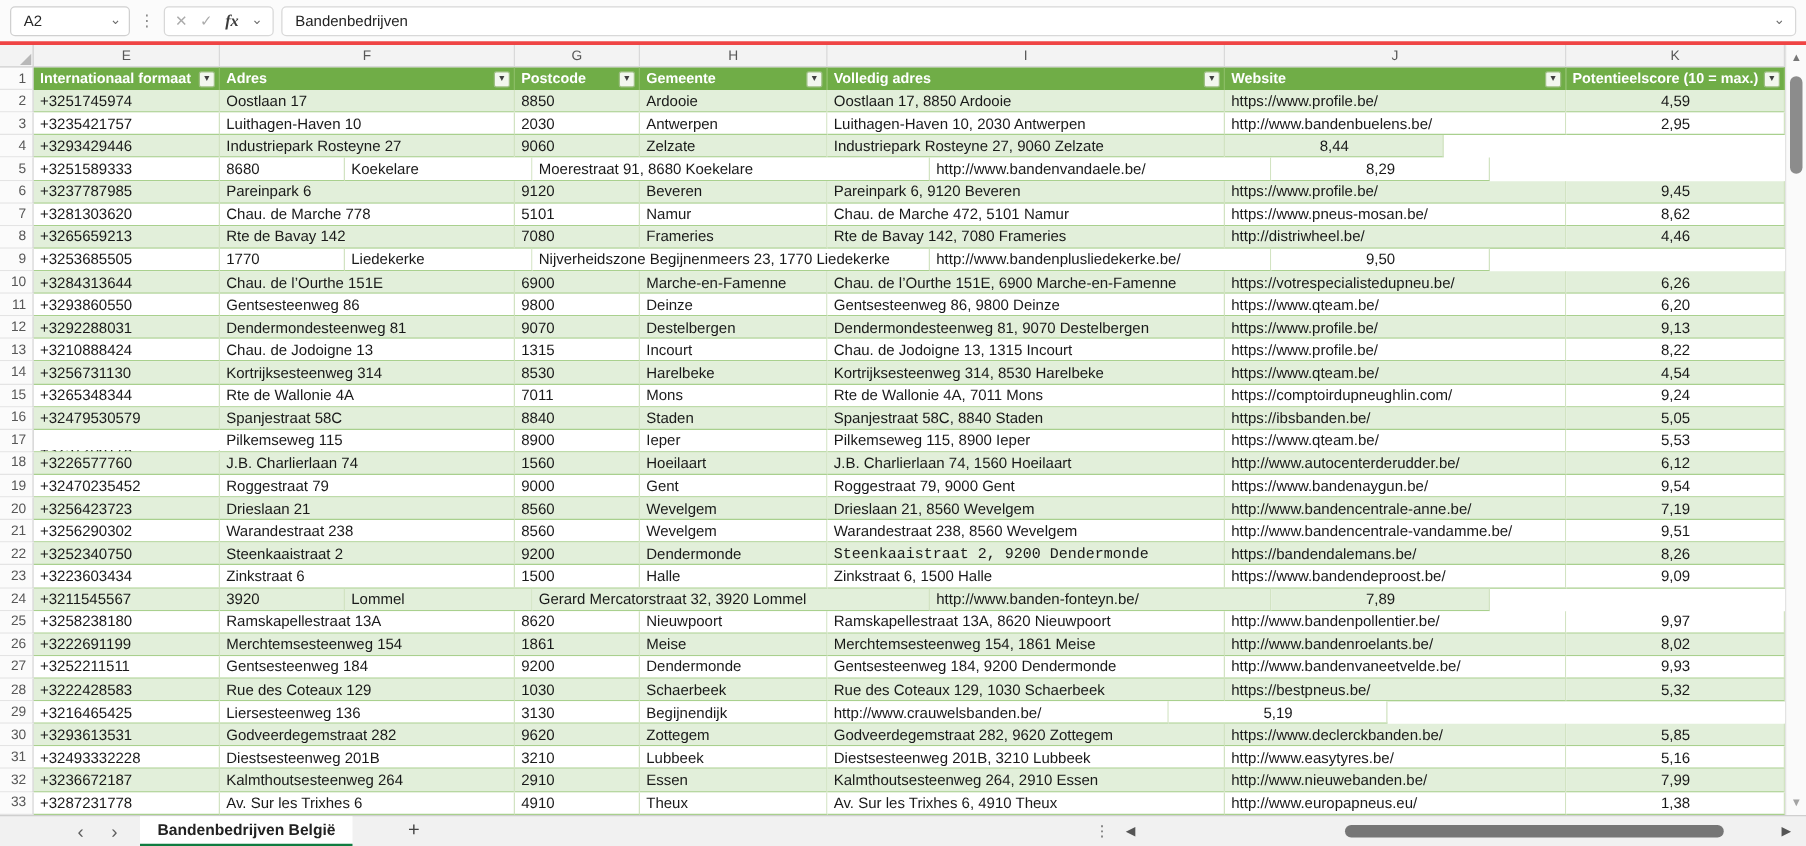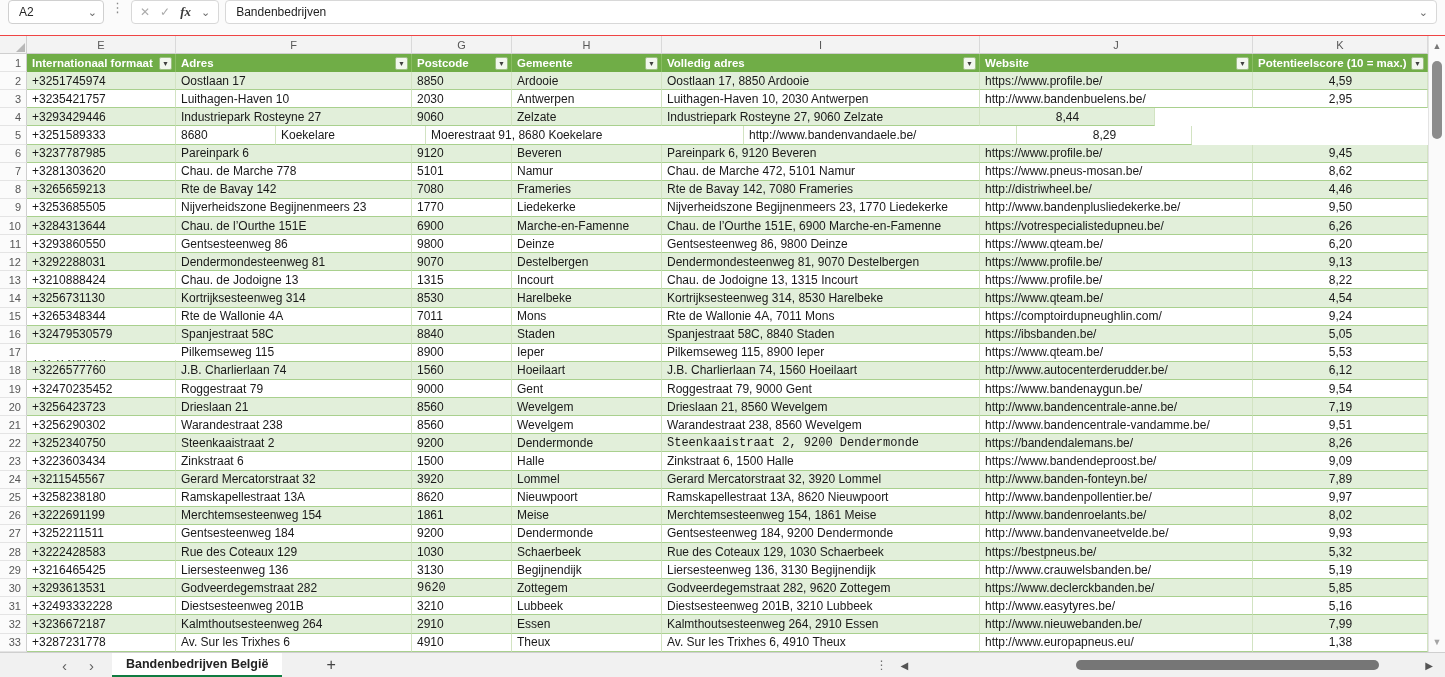--- a/index.html
+++ b/index.html
@@ -1,22 +1,22 @@
 <!DOCTYPE html>
 <html><head>
 <meta charset="utf-8">
 <style>
   * { box-sizing: border-box; margin: 0; padding: 0; }
   html,body { width:1445px; height:677px; overflow:hidden; background:#fff;
     font-family:"Liberation Sans", sans-serif; }
   .app { width:1445px; height:677px; display:flex; flex-direction:column; background:#fff; }
 
   
-  .fstrip { height:36px; flex:0 0 36px; background:#fbfbfb; display:flex; 
-    border-bottom:1px solid #ef4444; padding:0 8px; }
+  .fstrip { height:36px; flex:0 0 36px; background:#fbfbfb; display:flex; align-items:center;
+    border-bottom:3px solid #ef4444; padding:0 8px; }
   .namebox { width:96px; height:24px; background:#fff; border:1px solid #d0d0d0; border-radius:4px;
     display:flex; align-items:center; padding:0 6px 0 10px; font-size:12px; color:#262626; }
   .namebox .lbl { flex:1; }
   .chev { color:#6a6a6a; font-size:11px; line-height:1; }
   .kebab { color:#8a8a8a; font-size:13px; padding:0 7px; letter-spacing:0; }
   .fxgroup { height:24px; background:#fff; border:1px solid #d8d8d8; border-radius:4px;
     display:flex; align-items:center; gap:10px; padding:0 8px; }
   .dim { color:#ababab; font-size:12px; }
   .fx { font-family:"Liberation Serif", serif; font-style:italic; font-weight:700;
     font-size:13px; color:#3b3b3b; }
@@ -208,21 +208,20 @@
           <div class="dcell" style="flex: 0 0 236px; width: 236px;">Rte de Bavay 142</div>
           <div class="dcell" style="flex: 0 0 100px; width: 100px;">7080</div>
           <div class="dcell" style="flex: 0 0 150px; width: 150px;">Frameries</div>
           <div class="dcell" style="flex: 0 0 318px; width: 318px;">Rte de Bavay 142, 7080 Frameries</div>
           <div class="dcell" style="flex: 0 0 273px; width: 273px;">http://distriwheel.be/</div>
           <div class="dcell center" style="flex: 0 0 175px; width: 175px;">4,46</div>
         </div>
         <div class="g-row r-odd">
           <div class="rownum">9</div>
           <div class="dcell" style="flex: 0 0 149px; width: 149px;">+3253685505</div>
-          <div class="dcell" style="flex: 0 0 236px; width: 236px;">Nijverheidszone Begijnenmeers 23</div>
           <div class="dcell" style="flex: 0 0 100px; width: 100px;">1770</div>
           <div class="dcell" style="flex: 0 0 150px; width: 150px;">Liedekerke</div>
           <div class="dcell" style="flex: 0 0 318px; width: 318px;">Nijverheidszone Begijnenmeers 23, 1770 Liedekerke</div>
           <div class="dcell" style="flex: 0 0 273px; width: 273px;">http://www.bandenplusliedekerke.be/</div>
           <div class="dcell center" style="flex: 0 0 175px; width: 175px;">9,50</div>
         </div>
         <div class="g-row r-even">
           <div class="rownum">10</div>
           <div class="dcell" style="flex: 0 0 149px; width: 149px;">+3284313644</div>
           <div class="dcell" style="flex: 0 0 236px; width: 236px;">Chau. de l’Ourthe 151E</div>
@@ -358,21 +357,20 @@
           <div class="dcell" style="flex: 0 0 236px; width: 236px;">Zinkstraat 6</div>
           <div class="dcell" style="flex: 0 0 100px; width: 100px;">1500</div>
           <div class="dcell" style="flex: 0 0 150px; width: 150px;">Halle</div>
           <div class="dcell" style="flex: 0 0 318px; width: 318px;">Zinkstraat 6, 1500 Halle</div>
           <div class="dcell" style="flex: 0 0 273px; width: 273px;">https://www.bandendeproost.be/</div>
           <div class="dcell center" style="flex: 0 0 175px; width: 175px;">9,09</div>
         </div>
         <div class="g-row r-even">
           <div class="rownum">24</div>
           <div class="dcell" style="flex: 0 0 149px; width: 149px;">+3211545567</div>
-          <div class="dcell" style="flex: 0 0 236px; width: 236px;">Gerard Mercatorstraat 32</div>
           <div class="dcell" style="flex: 0 0 100px; width: 100px;">3920</div>
           <div class="dcell" style="flex: 0 0 150px; width: 150px;">Lommel</div>
           <div class="dcell" style="flex: 0 0 318px; width: 318px;">Gerard Mercatorstraat 32, 3920 Lommel</div>
           <div class="dcell" style="flex: 0 0 273px; width: 273px;">http://www.banden-fonteyn.be/</div>
           <div class="dcell center" style="flex: 0 0 175px; width: 175px;">7,89</div>
         </div>
         <div class="g-row r-odd">
           <div class="rownum">25</div>
           <div class="dcell" style="flex: 0 0 149px; width: 149px;">+3258238180</div>
           <div class="dcell" style="flex: 0 0 236px; width: 236px;">Ramskapellestraat 13A</div>
@@ -411,29 +409,28 @@
           <div class="dcell" style="flex: 0 0 318px; width: 318px;">Rue des Coteaux 129, 1030 Schaerbeek</div>
           <div class="dcell" style="flex: 0 0 273px; width: 273px;">https://bestpneus.be/</div>
           <div class="dcell center" style="flex: 0 0 175px; width: 175px;">5,32</div>
         </div>
         <div class="g-row r-odd">
           <div class="rownum">29</div>
           <div class="dcell" style="flex: 0 0 149px; width: 149px;">+3216465425</div>
           <div class="dcell" style="flex: 0 0 236px; width: 236px;">Liersesteenweg 136</div>
           <div class="dcell" style="flex: 0 0 100px; width: 100px;">3130</div>
           <div class="dcell" style="flex: 0 0 150px; width: 150px;">Begijnendijk</div>
-          <div class="dcell" style="flex: 0 0 318px; width: 318px;">Liersesteenweg 136, 3130 Begijnendijk</div>
           <div class="dcell" style="flex: 0 0 273px; width: 273px;">http://www.crauwelsbanden.be/</div>
           <div class="dcell center" style="flex: 0 0 175px; width: 175px;">5,19</div>
         </div>
         <div class="g-row r-even">
           <div class="rownum">30</div>
           <div class="dcell" style="flex: 0 0 149px; width: 149px;">+3293613531</div>
           <div class="dcell" style="flex: 0 0 236px; width: 236px;">Godveerdegemstraat 282</div>
-          <div class="dcell" style="flex: 0 0 100px; width: 100px; font-family: Liberation Mono, monospace;">9620</div>
+          <div class="dcell" style="flex: 0 0 100px; width: 100px;">9620</div>
           <div class="dcell" style="flex: 0 0 150px; width: 150px;">Zottegem</div>
           <div class="dcell" style="flex: 0 0 318px; width: 318px;">Godveerdegemstraat 282, 9620 Zottegem</div>
           <div class="dcell" style="flex: 0 0 273px; width: 273px;">https://www.declerckbanden.be/</div>
           <div class="dcell center" style="flex: 0 0 175px; width: 175px;">5,85</div>
         </div>
         <div class="g-row r-odd">
           <div class="rownum">31</div>
           <div class="dcell" style="flex: 0 0 149px; width: 149px;">+32493332228</div>
           <div class="dcell" style="flex: 0 0 236px; width: 236px;">Diestsesteenweg 201B</div>
           <div class="dcell" style="flex: 0 0 100px; width: 100px;">3210</div>

